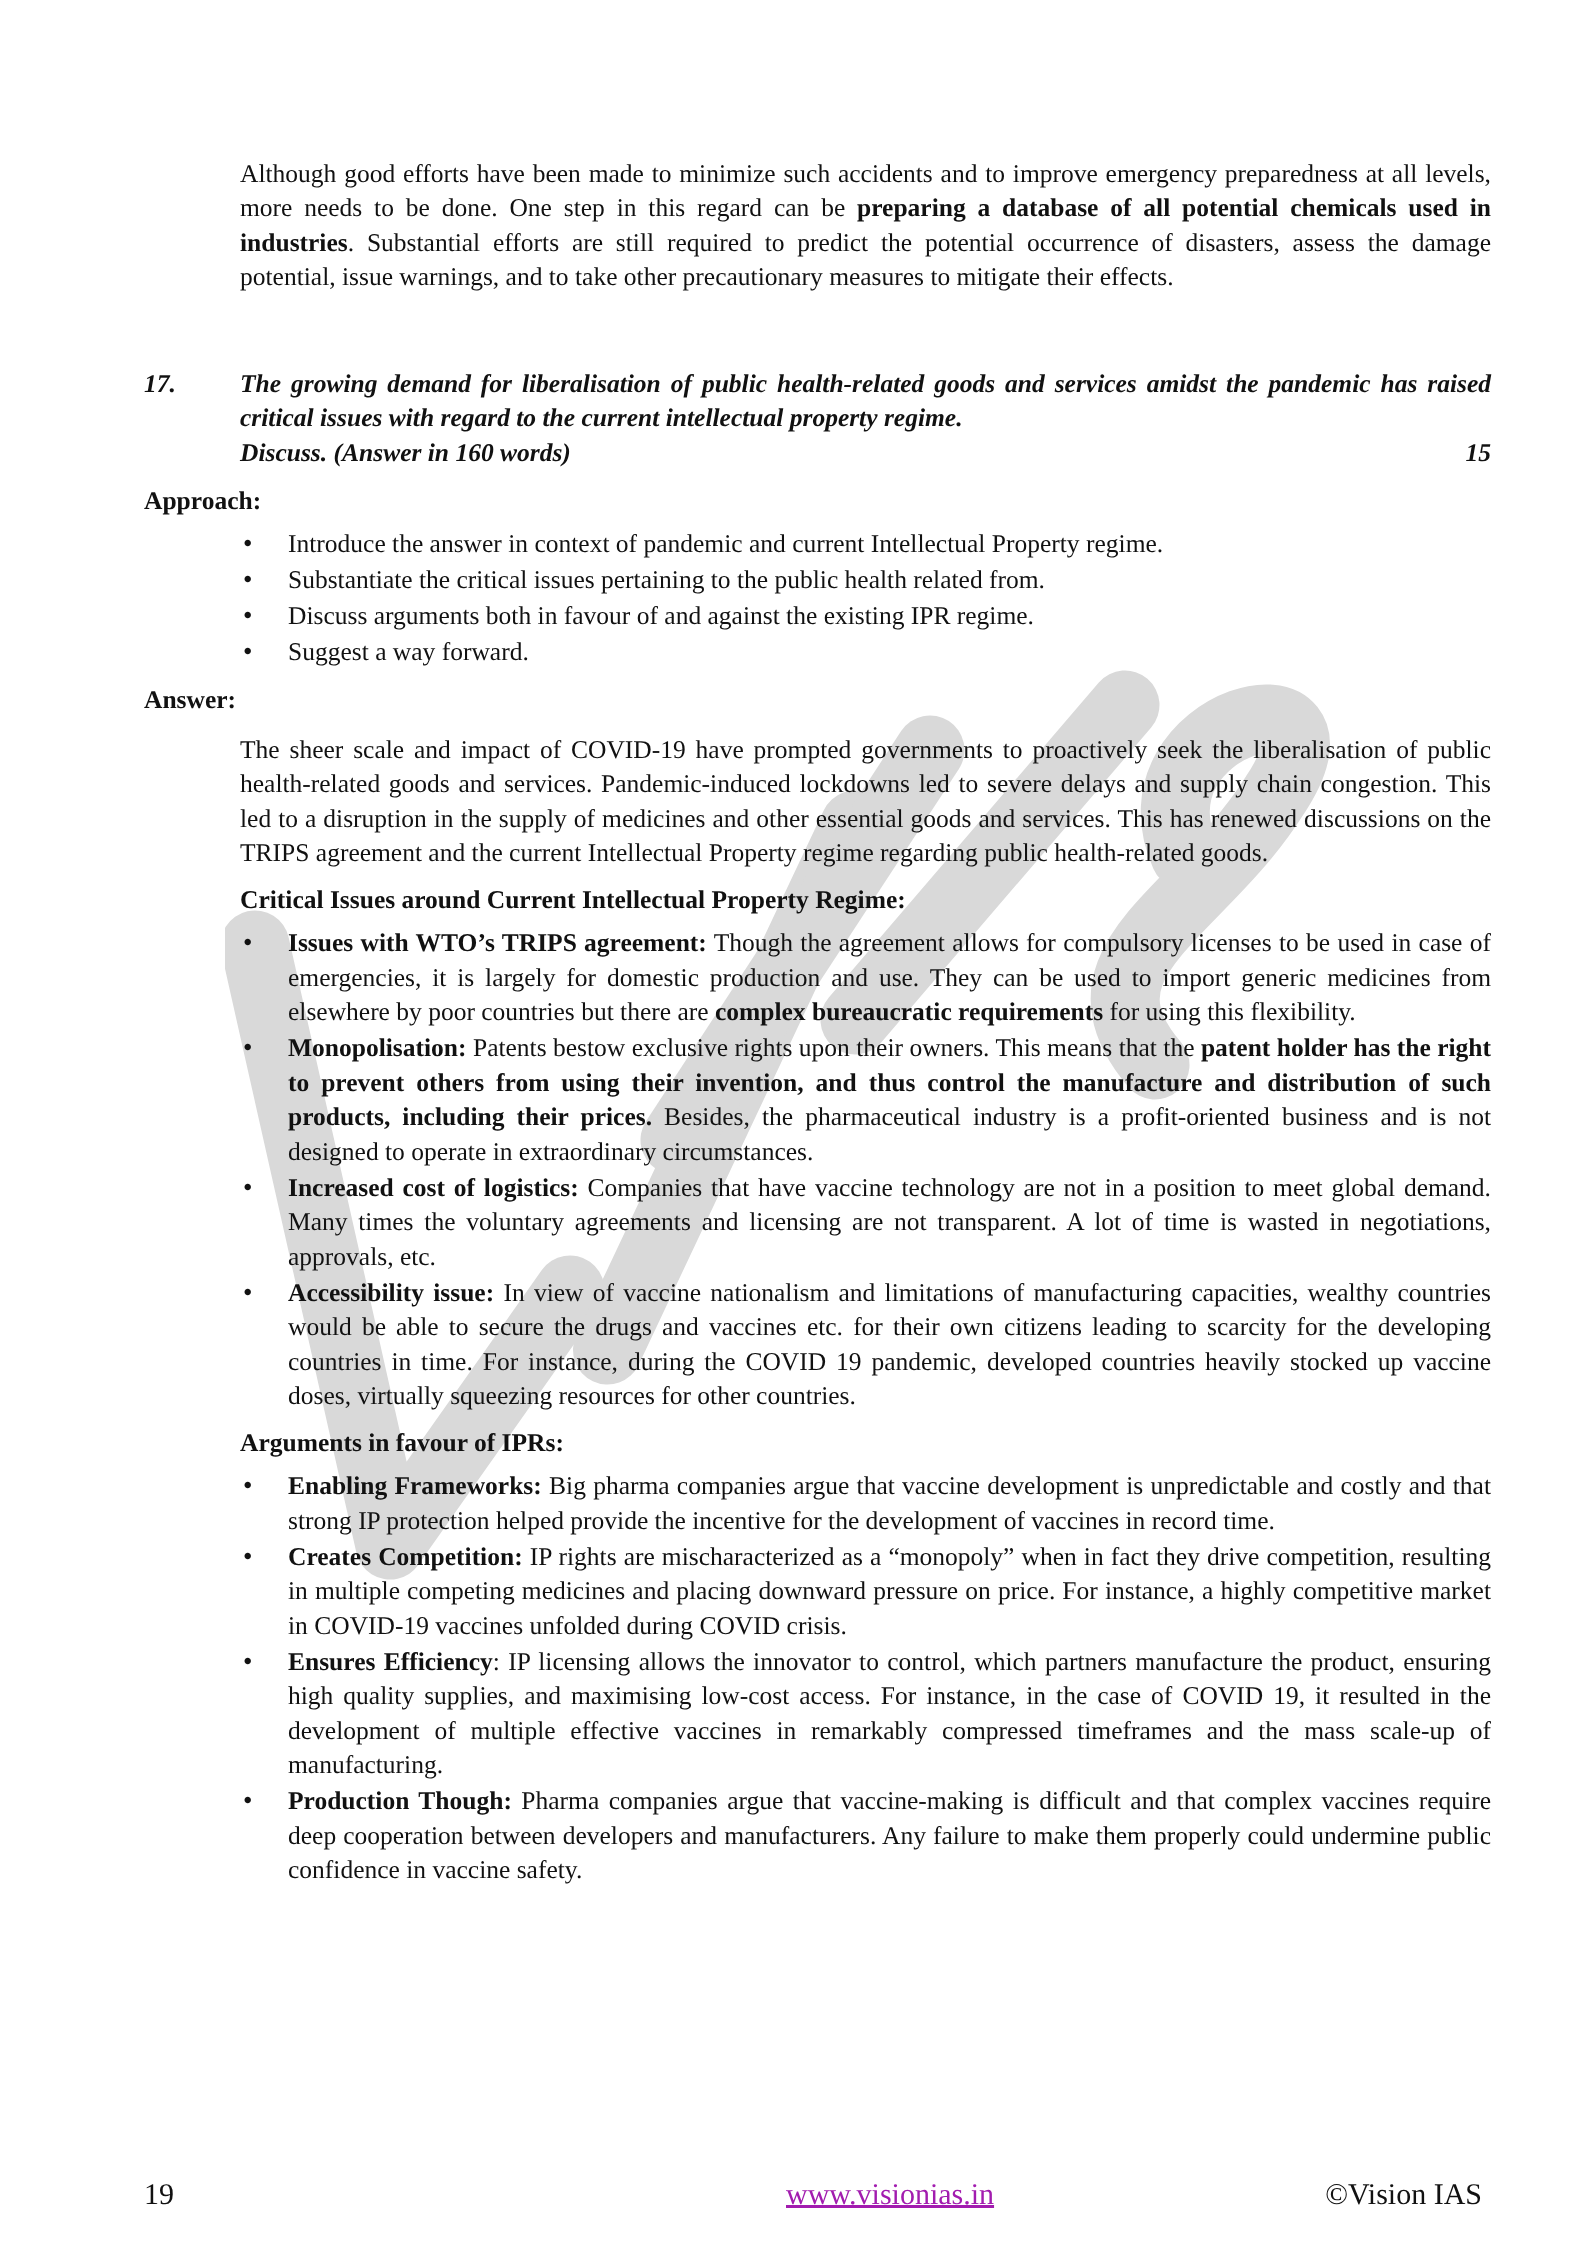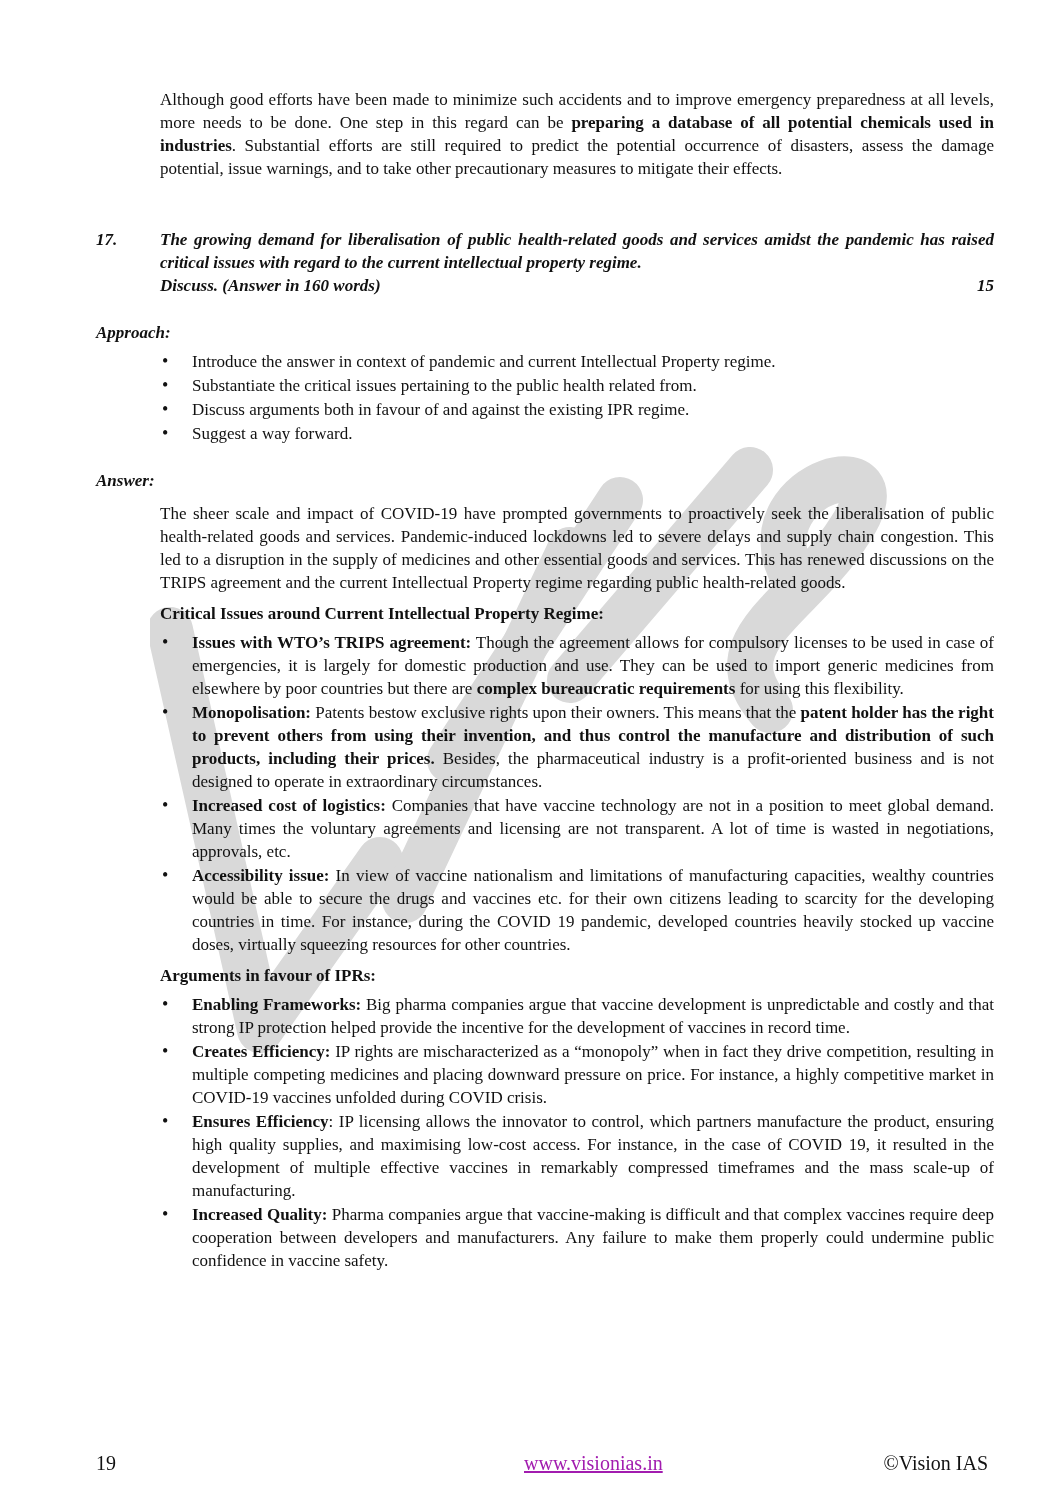--- a/index.html
+++ b/index.html
@@ -1,29 +1,29 @@
 <!DOCTYPE html>
 <html><head>
 <meta charset="utf-8">
 <style>
   html, body { margin: 0; padding: 0; background: #ffffff; }
   body { width: 1058px; height: 1497px; position: relative; overflow: hidden;
          font-family: "Liberation Serif", "DejaVu Serif", serif; color: #111; }
   .page { position: absolute; left: 0; top: 0; width: 1058px; height: 1497px; }
   .watermark { position: absolute; left: 150px; top: 380px; width: 820px; height: 700px;
                pointer-events: none; z-index: 0; }
-  .content { position: absolute; left: 96px; top: 88px; width: 898px; z-index: 1;
+  .content { position: absolute; left: 96px; top: 104px; width: 898px; z-index: 1;
              font-size: 17px; line-height: 23px; }
   .para { margin: 0 0 0 64px; text-align: justify; }
   .b { font-weight: bold; }
   .q-row { display: flex; margin-top: 48px; }
   .q-num { width: 64px; font-weight: bold; font-style: italic; flex: none; }
   .q-text { flex: 1; font-weight: bold; font-style: italic; text-align: justify; }
   .q-last { display: flex; justify-content: space-between; }
-  .label { font-weight: bold; font-style: italic; margin-top: 24px; }
+  .label { font-weight: bold; margin-top: 9px; }
   ul.bul { list-style: none; margin: 6px 0 0 0; padding: 0 0 0 64px; }
   ul.bul li { position: relative; padding-left: 32px; text-align: justify; margin-bottom: 1px; }
   ul.bul li::before { content: "\2022"; position: absolute; left: 2px; top: 0; font-size: 18px; }
   .subhead { margin: 8px 0 4px 64px; font-weight: bold; }
   .footer { position: absolute; left: 96px; top: 1452px; width: 892px; height: 24px;
             font-size: 20px; z-index: 1; }
   .footer .pg { position: absolute; left: 0; }
   .footer .url { position: absolute; left: 428px; color: #a21caf; text-decoration: underline; }
   .footer .copy { position: absolute; right: 0; text-align: right; }
 </style>
@@ -72,23 +72,23 @@
     <ul class="bul">
       <li><span class="b">Issues with WTO’s TRIPS agreement:</span><span> Though the agreement allows for compulsory licenses to be used in case of emergencies, it is largely for domestic production and use. They can be used to import generic medicines from elsewhere by poor countries but there are </span><span class="b">complex bureaucratic requirements</span><span> for using this flexibility.</span></li>
       <li><span class="b">Monopolisation:</span><span> Patents bestow exclusive rights upon their owners. This means that the </span><span class="b">patent holder has the right to prevent others from using their invention, and thus control the manufacture and distribution of such products, including their prices.</span><span> Besides, the pharmaceutical industry is a profit-oriented business and is not designed to operate in extraordinary circumstances.</span></li>
       <li><span class="b">Increased cost of logistics:</span><span> Companies that have vaccine technology are not in a position to meet global demand. Many times the voluntary agreements and licensing are not transparent. A lot of time is wasted in negotiations, approvals, etc.</span></li>
       <li><span class="b">Accessibility issue:</span><span> In view of vaccine nationalism and limitations of manufacturing capacities, wealthy countries would be able to secure the drugs and vaccines etc. for their own citizens leading to scarcity for the developing countries in time. For instance, during the COVID 19 pandemic, developed countries heavily stocked up vaccine doses, virtually squeezing resources for other countries.</span></li>
     </ul>
 
     <div class="subhead">Arguments in favour of IPRs:</div>
     <ul class="bul">
       <li><span class="b">Enabling Frameworks:</span><span> Big pharma companies argue that vaccine development is unpredictable and costly and that strong IP protection helped provide the incentive for the development of vaccines in record time.</span></li>
-      <li><span class="b">Creates Efficiency:</span><span> IP rights are mischaracterized as a “monopoly” when in fact they drive competition, resulting in multiple competing medicines and placing downward pressure on price. For instance, a highly competitive market in COVID-19 vaccines unfolded during COVID crisis.</span></li>
+      <li><span class="b">Creates Competition:</span><span> IP rights are mischaracterized as a “monopoly” when in fact they drive competition, resulting in multiple competing medicines and placing downward pressure on price. For instance, a highly competitive market in COVID-19 vaccines unfolded during COVID crisis.</span></li>
       <li><span class="b">Ensures Efficiency</span><span>: IP licensing allows the innovator to control, which partners manufacture the product, ensuring high quality supplies, and maximising low-cost access. For instance, in the case of COVID 19, it resulted in the development of multiple effective vaccines in remarkably compressed timeframes and the mass scale-up of manufacturing.</span></li>
-      <li><span class="b">Increased Quality:</span><span> Pharma companies argue that vaccine-making is difficult and that complex vaccines require deep cooperation between developers and manufacturers. Any failure to make them properly could undermine public confidence in vaccine safety.</span></li>
+      <li><span class="b">Production Though:</span><span> Pharma companies argue that vaccine-making is difficult and that complex vaccines require deep cooperation between developers and manufacturers. Any failure to make them properly could undermine public confidence in vaccine safety.</span></li>
     </ul>
   </div>
 
   <div class="footer">
     <span class="pg">19</span>
     <a class="url">www.visionias.in</a>
     <span class="copy">©Vision IAS</span>
   </div>
 </div>
 

